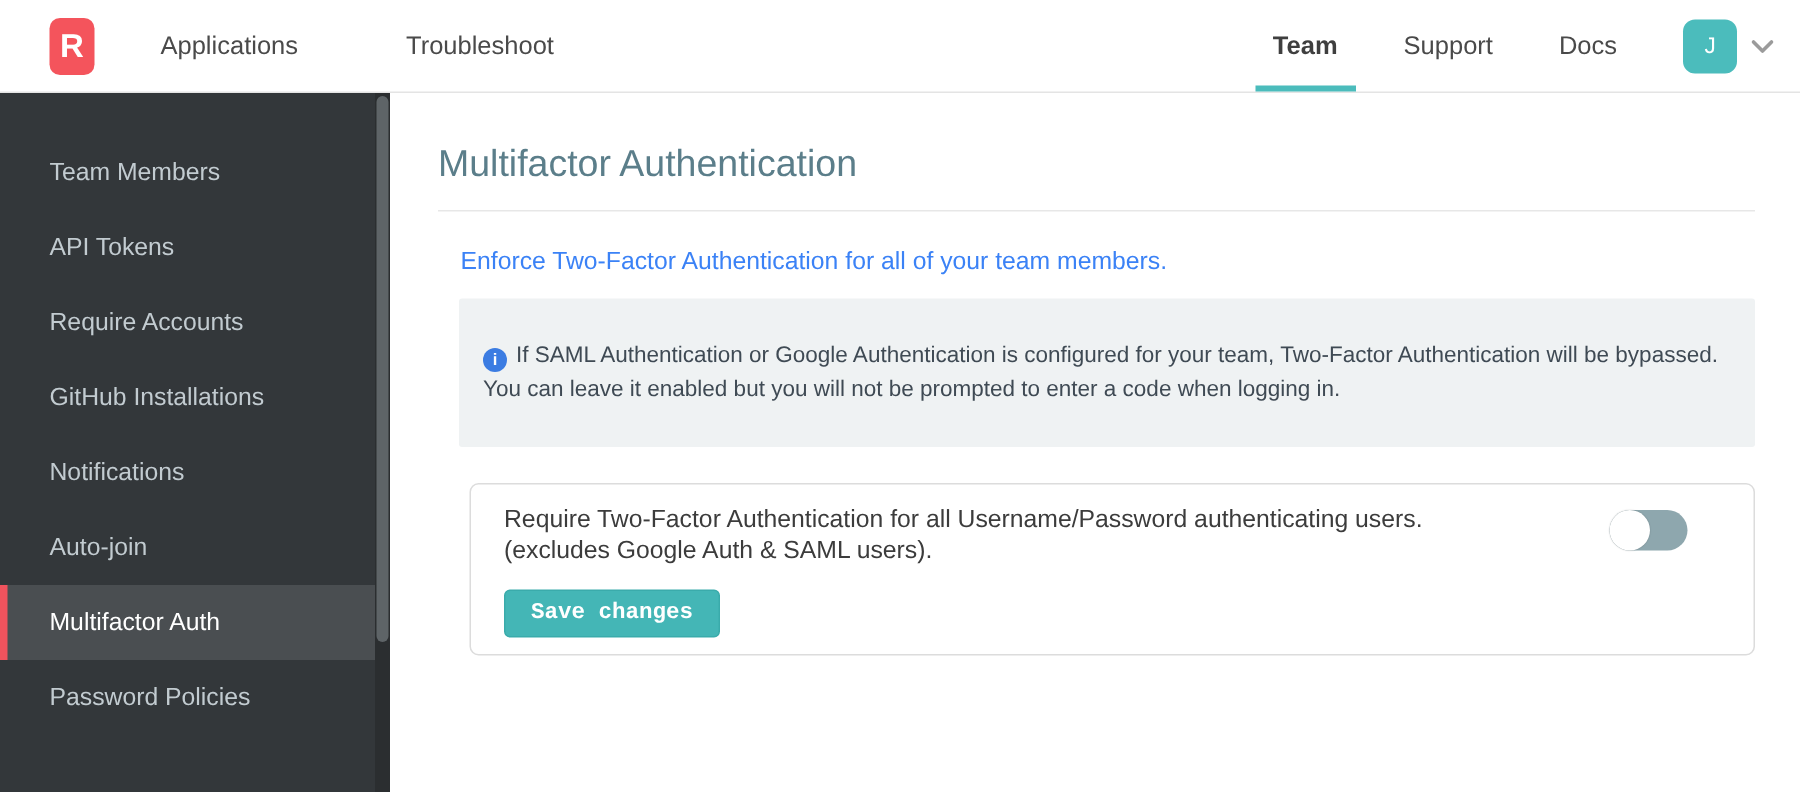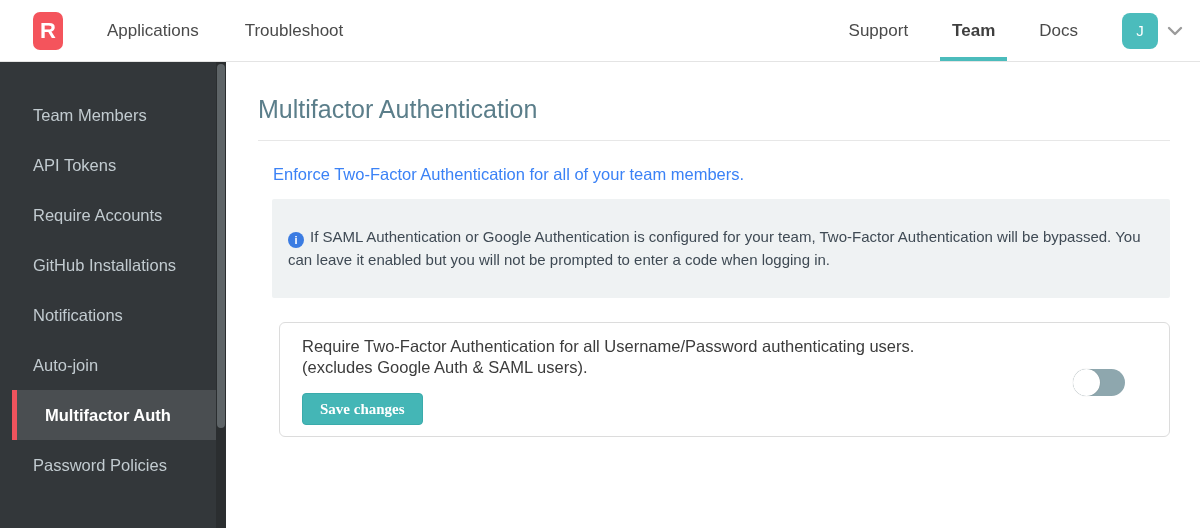--- a/index.html
+++ b/index.html
@@ -28,21 +28,21 @@
     color: #ffffff;
     font-size: 22px;
     font-weight: bold;
     display: flex; align-items: center; justify-content: center;
     cursor: pointer;
   }
   .nav-left {
     display: flex;
     align-items: center;
     margin-left: 44px;
-    gap: 46px;
+    gap: 72px;
     height: 100%;
   }
   .nav-right {
     display: flex;
     align-items: center;
     margin-left: auto;
     gap: 44px;
     height: 100%;
     padding-right: 14px;
   }
@@ -72,21 +72,21 @@
     font-size: 15px;
     display: flex; align-items: center; justify-content: center;
   }
   .chevron { width: 22px; height: 22px; display: block; }
 
   
   .page-body { display: flex; height: 466px; }
 
   
   .sidebar {
-    width: 226px;
+    width: 260px;
     background: #33373a;
     position: relative;
     padding-top: 28px;
     flex-shrink: 0;
   }
   .side-item {
     height: 50px;
     display: flex;
     align-items: center;
     padding-left: 28px;
@@ -94,22 +94,21 @@
     border-left: 5px solid transparent;
     color: #c2cbd0;
     font-size: 16.5px;
     cursor: pointer;
     white-space: nowrap;
   }
   .side-item.active {
     background: #4a4e51;
     border-left-color: #f0535d;
     color: #ffffff;
-    font-weight: bold;
-    margin-left: 12px;
+    font-weight: normal;
   }
   .scroll-track {
     position: absolute;
     top: 0; right: 0; bottom: 0;
     width: 10px;
     background: #2b2e30;
   }
   .scroll-thumb {
     position: absolute;
     top: 2px; right: 1px;
@@ -165,21 +164,21 @@
     margin-right: 6px;
   }
   .setting-card {
     margin-top: 24px;
     margin-left: 21px;
     border: 1px solid #dcdcdc;
     border-radius: 6px;
     background: #ffffff;
     padding: 12px 22px 11px 22px;
     display: flex;
-    align-items: center;
+    align-items: flex-start;
   }
   .setting-text {
     flex: 1;
     font-size: 16.5px;
     line-height: 20.5px;
     color: #3c3c3c;
     padding-top: 1px;
   }
   .toggle {
     width: 52px; height: 27px;
@@ -198,43 +197,43 @@
     border-radius: 50%;
     box-shadow: 0 0 1px rgba(0,0,0,0.25);
   }
   .save-btn {
     display: inline-block;
     margin-top: 16px;
     background: #44b6b6;
     border: 1px solid #3aabab;
     border-radius: 4px;
     color: #ffffff;
-    font-family: Liberation Serif, serif;
+    font-family: Liberation Mono, monospace;
     font-size: 15px;
     font-weight: bold;
     height: 32px;
     line-height: 30px;
     padding: 0 17px;
     cursor: pointer;
   }
 </style>
 </head>
 <body>
 
 <div class="header">
   <div class="logo">R</div>
 
   <div class="nav-left">
     <div class="nav-item">Applications</div>
     <div class="nav-item">Troubleshoot</div>
   </div>
 
   <div class="nav-right">
+    <div class="nav-item active">Team</div>
     <div class="nav-item">Support</div>
-    <div class="nav-item active">Team</div>
     <div class="nav-item">Docs</div>
     <div class="user-menu">
       <div class="avatar">J</div>
       <svg class="chevron" viewBox="0 0 22 22" fill="none">
         <polyline points="5,8 11,14 17,8" stroke="#9b9b9b" stroke-width="2.4" stroke-linecap="round" stroke-linejoin="round"></polyline>
       </svg>
     </div>
   </div>
 </div>
 

